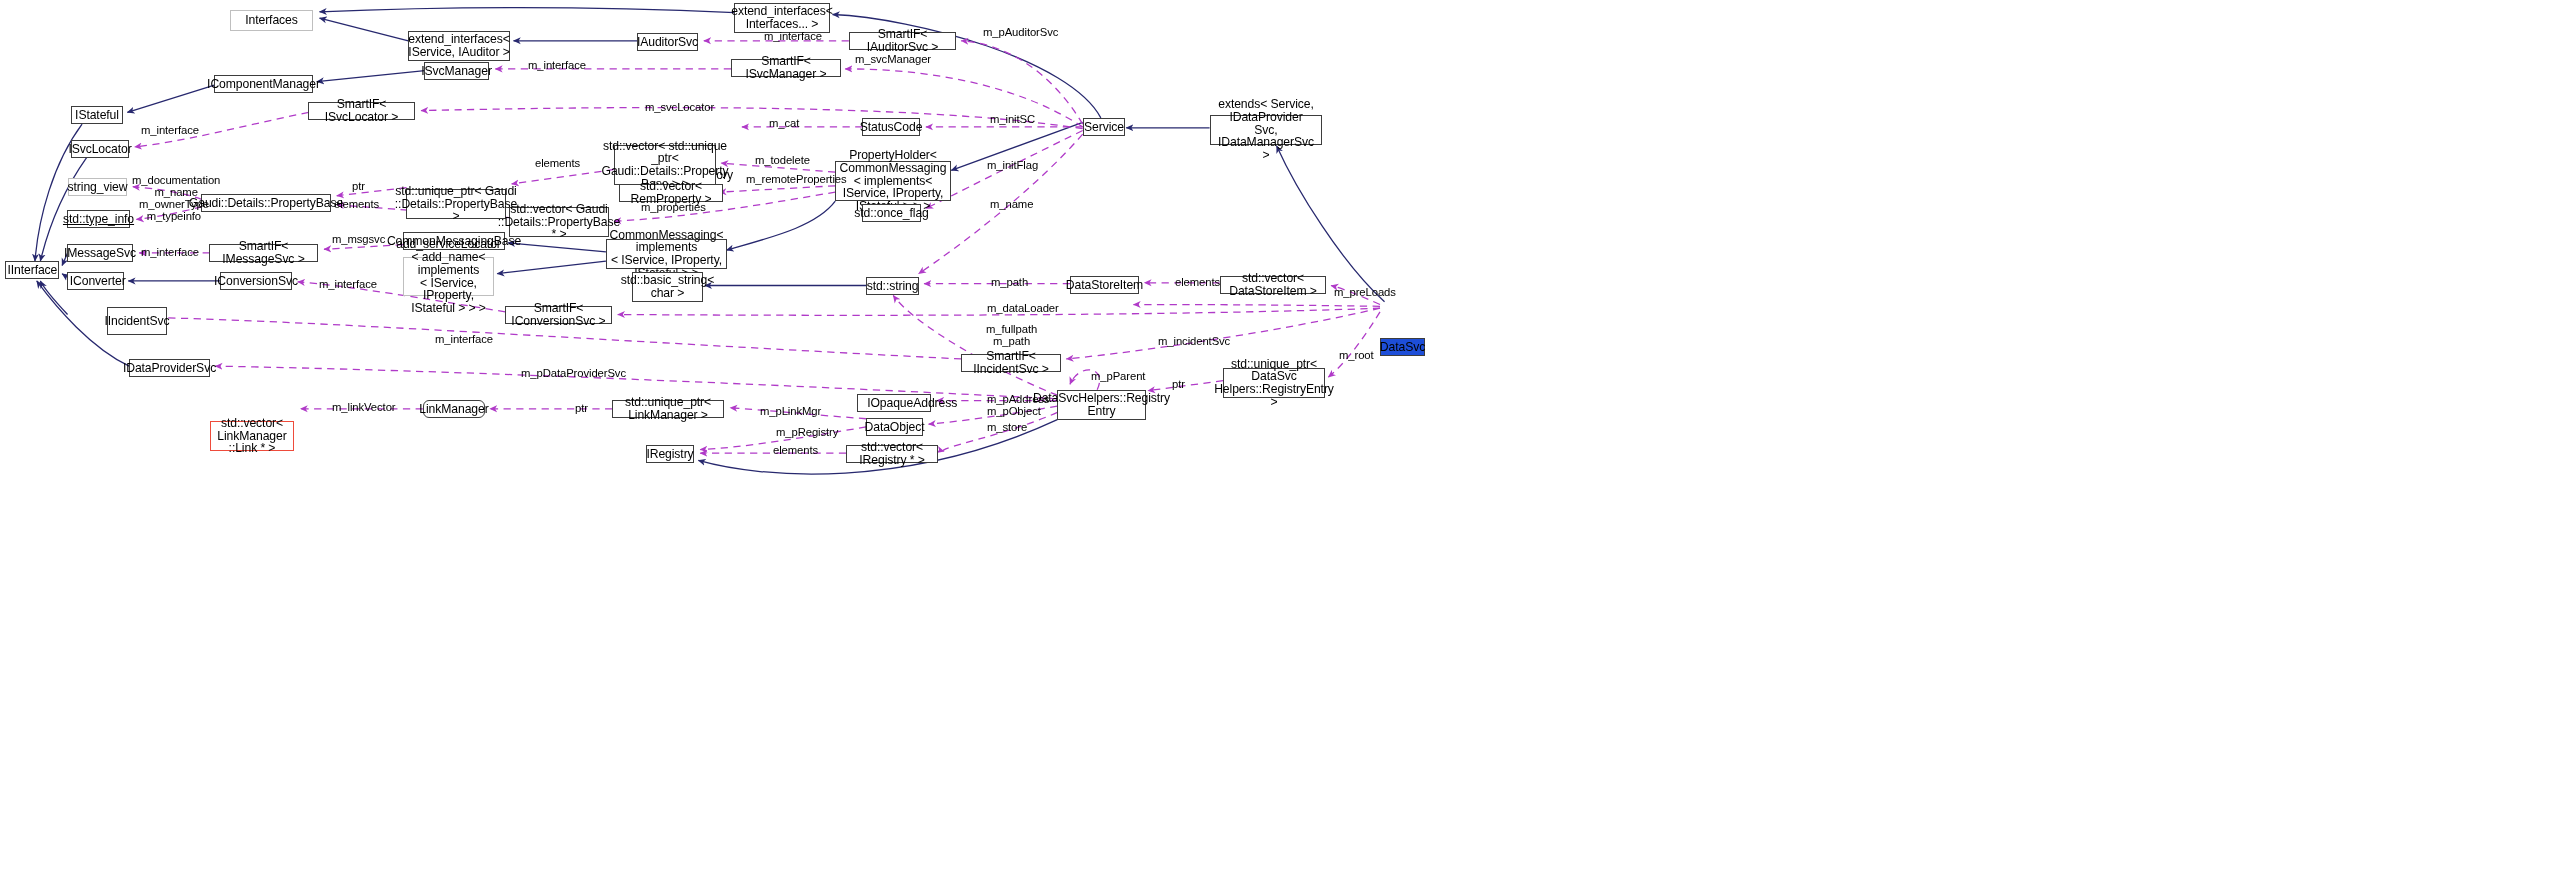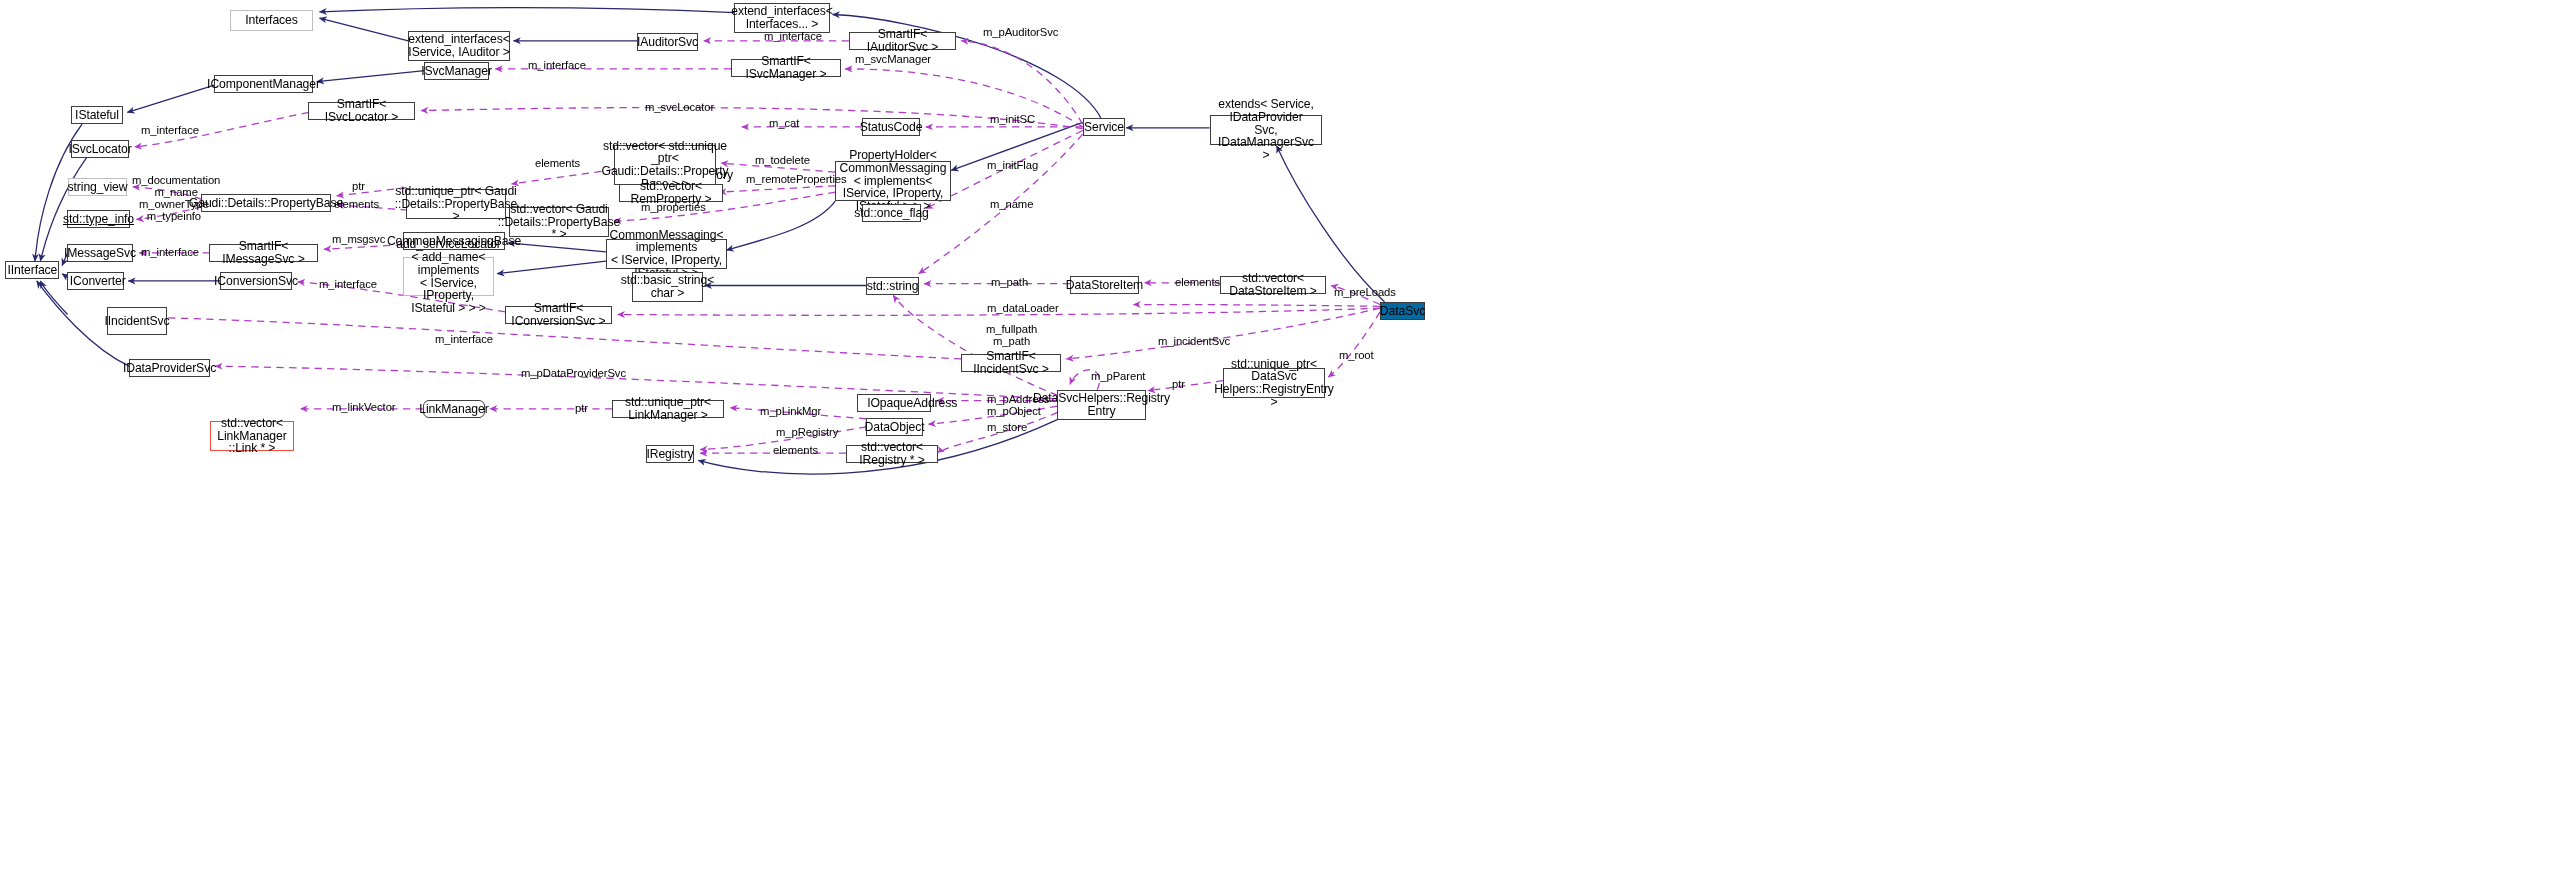--- a/index.html
+++ b/index.html
@@ -23,21 +23,21 @@
     background:#ffffff;
     color:#000000;
     font-size:12.2px;
     line-height:12.7px;
     white-space:pre-line;
     padding:0.9px 3.6px;
     letter-spacing:-0.1px;
   }
   .node.thin{border:0.9px solid #bfbfbf;}
   .node.red{border:0.9px solid #ee4b3b;}
-  .node.current{background:#0369a1;border:0.9px solid #3d3d3d;}
+  .node.current{background:#1d4ed8;border:0.9px solid #3d3d3d;margin-top:36px;}
   .elabel{
     position:absolute;
     font-size:11.3px;
     line-height:11.8px;
     color:#000000;
     white-space:pre-line;
     text-align:center;
     letter-spacing:-0.1px;
   }
 </style>

